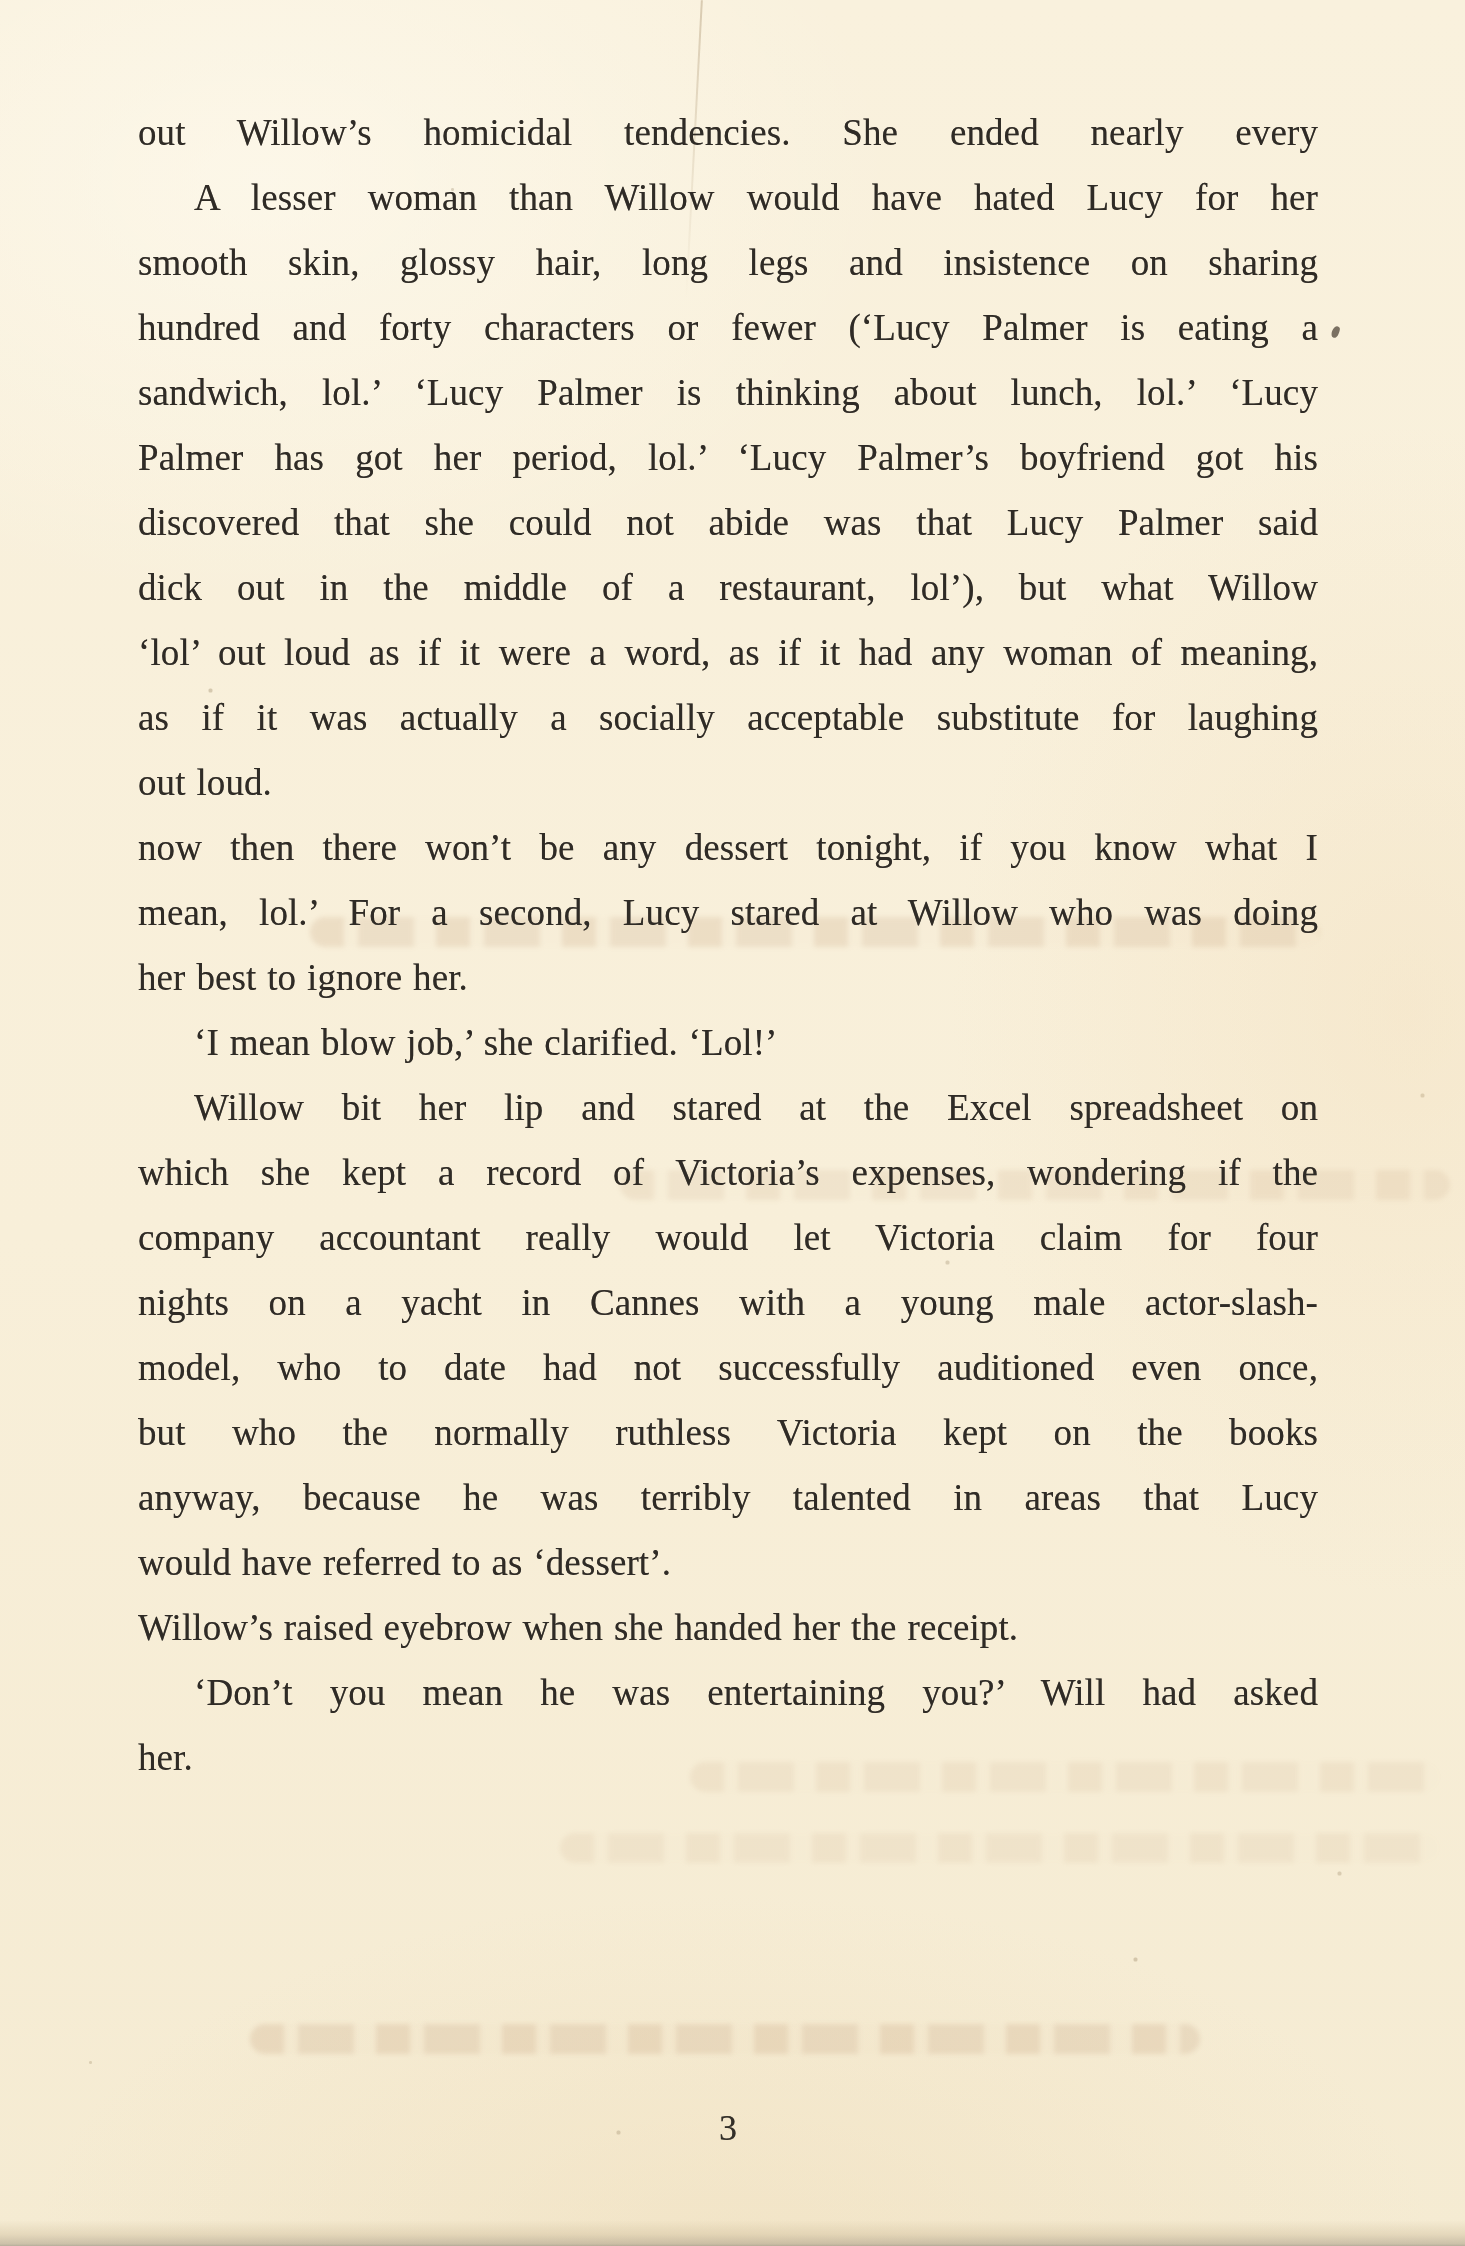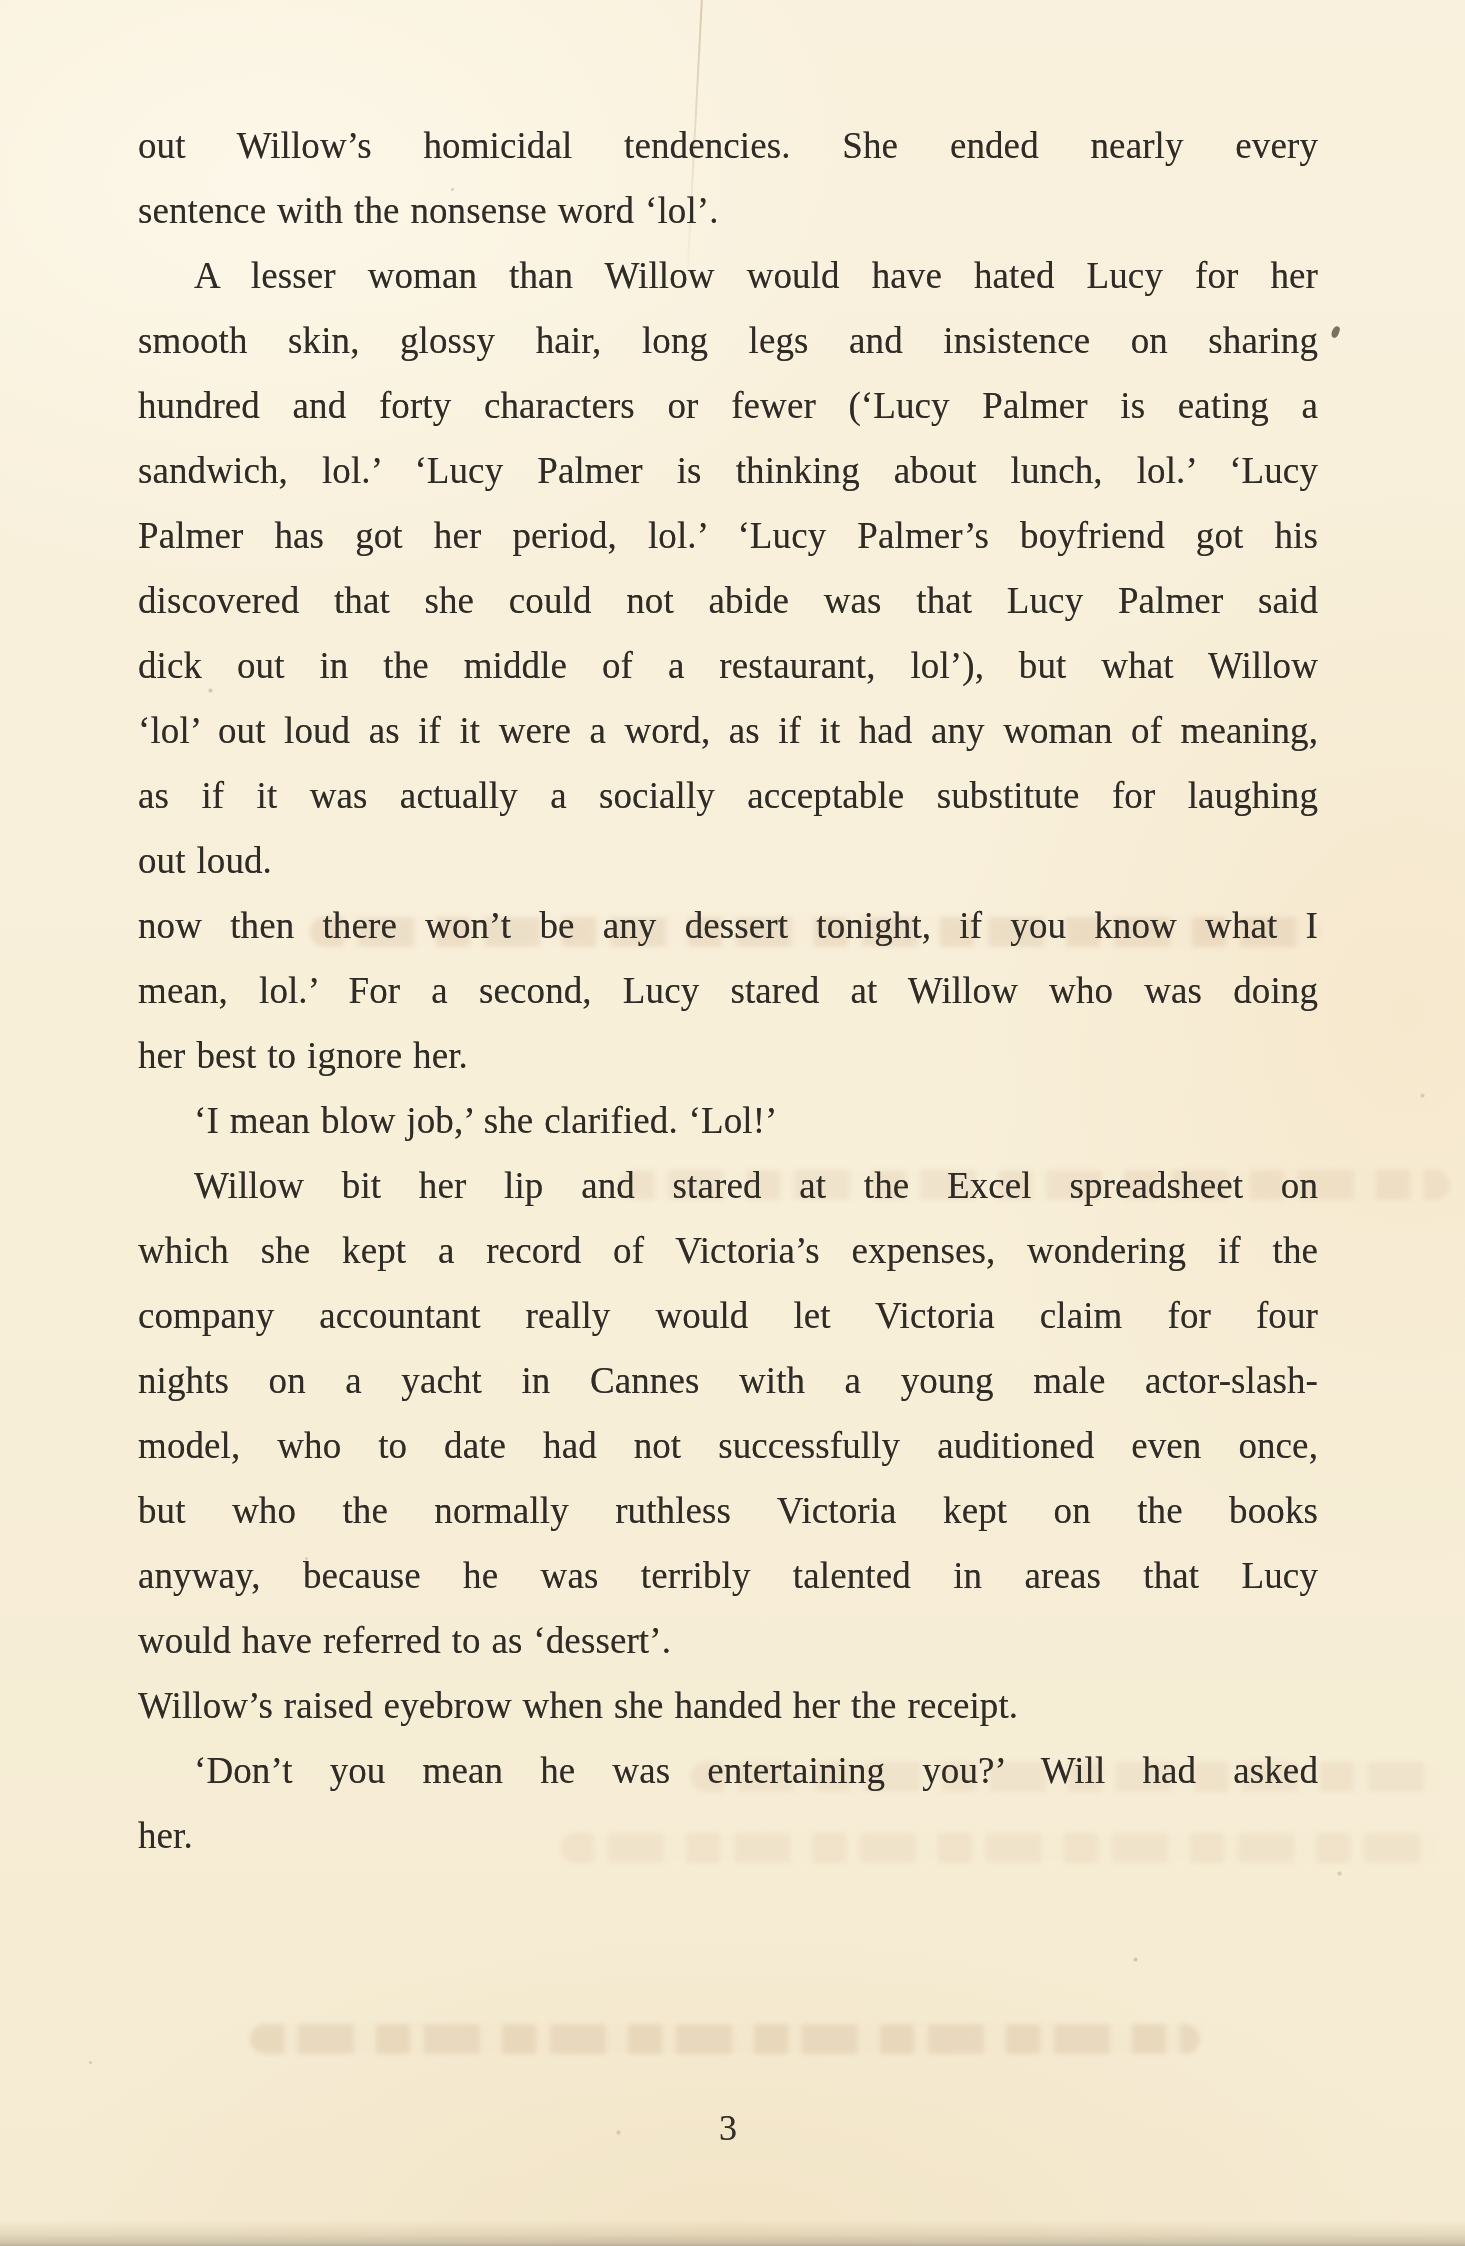--- a/index.html
+++ b/index.html
@@ -17,21 +17,21 @@
     background:
       radial-gradient(ellipse 900px 600px at 18% 8%, rgba(255, 252, 242, 0.55), rgba(255,252,242,0) 70%),
       radial-gradient(ellipse 700px 900px at 96% 45%, rgba(242, 222, 188, 0.40), rgba(242,222,188,0) 65%),
       radial-gradient(ellipse 1000px 500px at 50% 100%, rgba(238, 220, 185, 0.45), rgba(238,220,185,0) 70%),
       linear-gradient(180deg, #f9f1dd 0%, #f8efd9 55%, #f5ebd2 100%);
   }
   
   .text-block {
     position: absolute;
     left: 138px;
-    top: 113px;
+    top: 100px;
     width: 1180px;
     font-size: 37px;
     line-height: 65px;
     color: #2f2b26;
     letter-spacing: 0.1px;
     word-spacing: 1.5px;
     text-shadow: 0 0 0.6px rgba(47, 43, 38, 0.55);
   }
   .line {
     height: 65px;
@@ -124,21 +124,20 @@
   <div class="speckles"></div>
 
   <div class="ghost g1"></div>
   <div class="ghost g2"></div>
   <div class="ghost g3"></div>
   <div class="ghost g4"></div>
   <div class="ghost g5"></div>
 
   <div class="text-block" id="text-block">
       <div class="line">out Willow’s homicidal tendencies. She ended nearly every</div>
-      <div class="line nojust">sentence with the nonsense word ‘lol’.</div>
       <div class="line indent">A lesser woman than Willow would have hated Lucy for her</div>
       <div class="line">smooth skin, glossy hair, long legs and insistence on sharing</div>
       <div class="line">hundred and forty characters or fewer (‘Lucy Palmer is eating a</div>
       <div class="line">sandwich, lol.’ ‘Lucy Palmer is thinking about lunch, lol.’ ‘Lucy</div>
       <div class="line">Palmer has got her period, lol.’ ‘Lucy Palmer’s boyfriend got his</div>
       <div class="line">discovered that she could not abide was that Lucy Palmer said</div>
       <div class="line">dick out in the middle of a restaurant, lol’), but what Willow</div>
       <div class="line">‘lol’ out loud as if it were a word, as if it had any woman of meaning,</div>
       <div class="line">as if it was actually a socially acceptable substitute for laughing</div>
       <div class="line nojust">out loud.</div>

